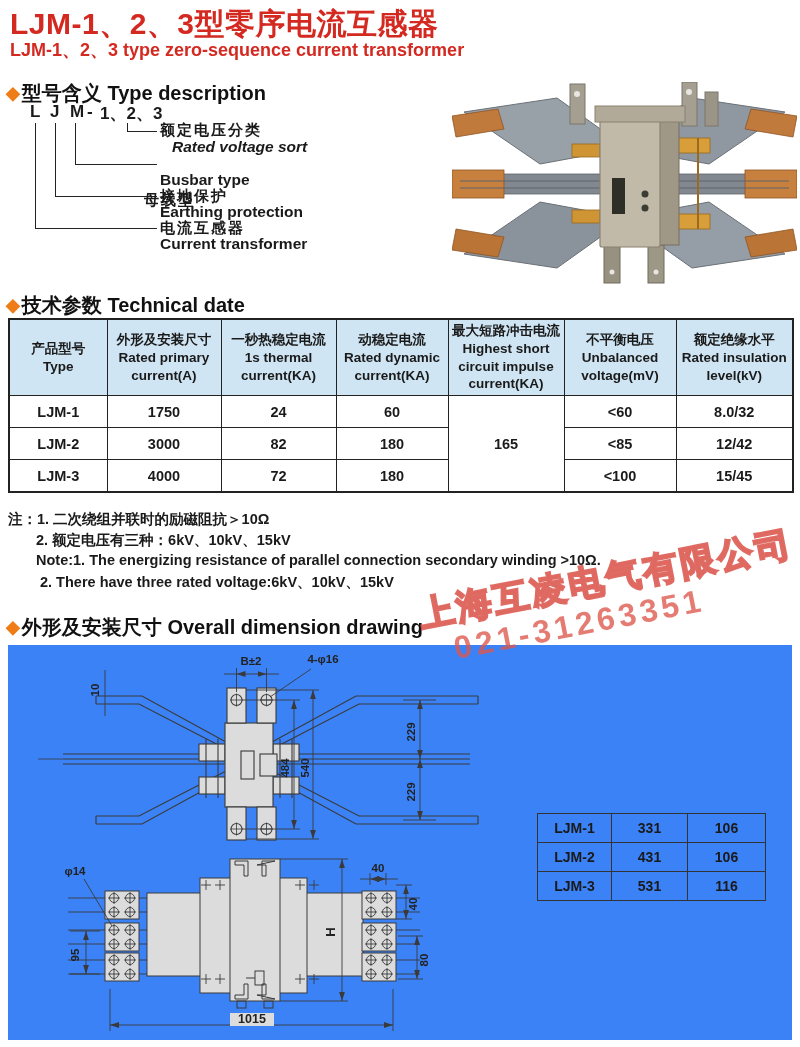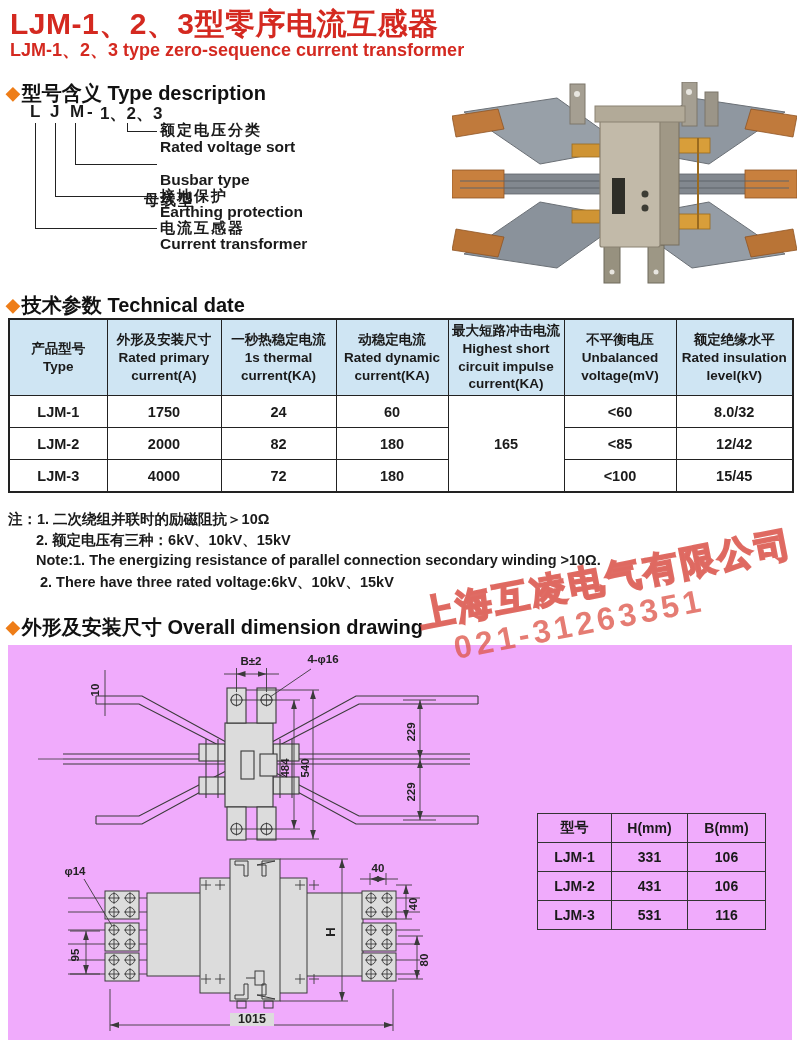--- a/index.html
+++ b/index.html
@@ -26,21 +26,21 @@
                 height:29px;vertical-align:middle;}
   
   .note{font-size:14.5px;font-weight:bold;white-space:nowrap;}
   
   .wm{pointer-events:none;z-index:6;white-space:nowrap;font-weight:bold;}
   .wm-company{left:416px;top:556px;font-size:35px;letter-spacing:3px;transform:rotate(-11deg);
               color:rgba(248,224,220,0.5);-webkit-text-stroke:2.2px rgba(216,76,66,0.82);}
   .wm-phone{left:452px;top:606px;font-size:32px;letter-spacing:4px;transform:rotate(-11deg);
             color:rgba(222,87,76,0.78);}
   
-  .panel{left:8px;top:645px;width:784px;height:395px;background:#f0abfc;overflow:hidden;}
+  .panel{left:8px;top:645px;width:784px;height:395px;background:#3b82f6;overflow:hidden;}
   
   table.size{border-collapse:collapse;table-layout:fixed;}
   table.size th,table.size td{border:1.5px solid #333;font-size:14px;font-weight:bold;
        text-align:center;height:26px;vertical-align:middle;background:transparent;}
   svg text{font-family:"Liberation Sans",sans-serif;}
 </style>
 </head>
 <body>
 
 <div id="page">
@@ -62,21 +62,21 @@
     <div class="abs vline" style="left:35px;top:123px;height:105px;"></div>
     <div class="abs hline" style="left:35px;top:228px;width:122px;"></div>
     <div class="abs vline" style="left:55px;top:123px;height:73px;"></div>
     <div class="abs hline" style="left:55px;top:196px;width:102px;"></div>
     <div class="abs vline" style="left:75px;top:123px;height:41px;"></div>
     <div class="abs hline" style="left:75px;top:164px;width:82px;"></div>
     <div class="abs vline" style="left:127px;top:123px;height:8px;"></div>
     <div class="abs hline" style="left:127px;top:131px;width:30px;"></div>
 
     <div class="abs code-zh" style="left:160px;top:121px;">额定电压分类</div>
-    <div class="abs code-en" style="left:160px;top:138px;">Rated voltage sort</div>
+    <div class="abs code-en" style="left:172px;top:138px;font-style:italic;">Rated voltage sort</div>
     <div class="abs code-zh" style="left:144px;top:155px;margin-top:36px;">母线型</div>
     <div class="abs code-en" style="left:160px;top:171px;">Busbar type</div>
     <div class="abs code-zh" style="left:160px;top:187px;">接地保护</div>
     <div class="abs code-en" style="left:160px;top:203px;">Earthing protection</div>
     <div class="abs code-zh" style="left:160px;top:219px;">电流互感器</div>
     <div class="abs code-en" style="left:160px;top:235px;">Current transformer</div>
   </div>
 
   <div class="abs" style="left:452px;top:82px;width:345px;height:205px;">
     <svg width="345" height="205" viewBox="0 0 345 205">
@@ -178,21 +178,21 @@
       <td>LJM-1</td>
       <td>1750</td>
       <td>24</td>
       <td>60</td>
       <td rowspan="3">165</td>
       <td>&lt;60</td>
       <td>8.0/32</td>
     </tr>
     <tr>
       <td>LJM-2</td>
-      <td>2000</td>
+      <td>3000</td>
       <td>82</td>
       <td>180</td>
       <td>&lt;85</td>
       <td>12/42</td>
     </tr>
     <tr>
       <td>LJM-3</td>
       <td>4000</td>
       <td>72</td>
       <td>180</td>
@@ -360,25 +360,20 @@
       </g>
     </svg>
 
     <table class="size abs" style="left:529px;top:168px;">
       <colgroup>
           <col style="width:74px">
           <col style="width:76px">
           <col style="width:78px">
         </colgroup>
       <tbody>
-          <tr>
-        <th>型号</th>
-        <th>H(mm)</th>
-        <th>B(mm)</th>
-      </tr>
       <tr>
         <td>LJM-1</td>
         <td>331</td>
         <td>106</td>
       </tr>
       <tr>
         <td>LJM-2</td>
         <td>431</td>
         <td>106</td>
       </tr>

